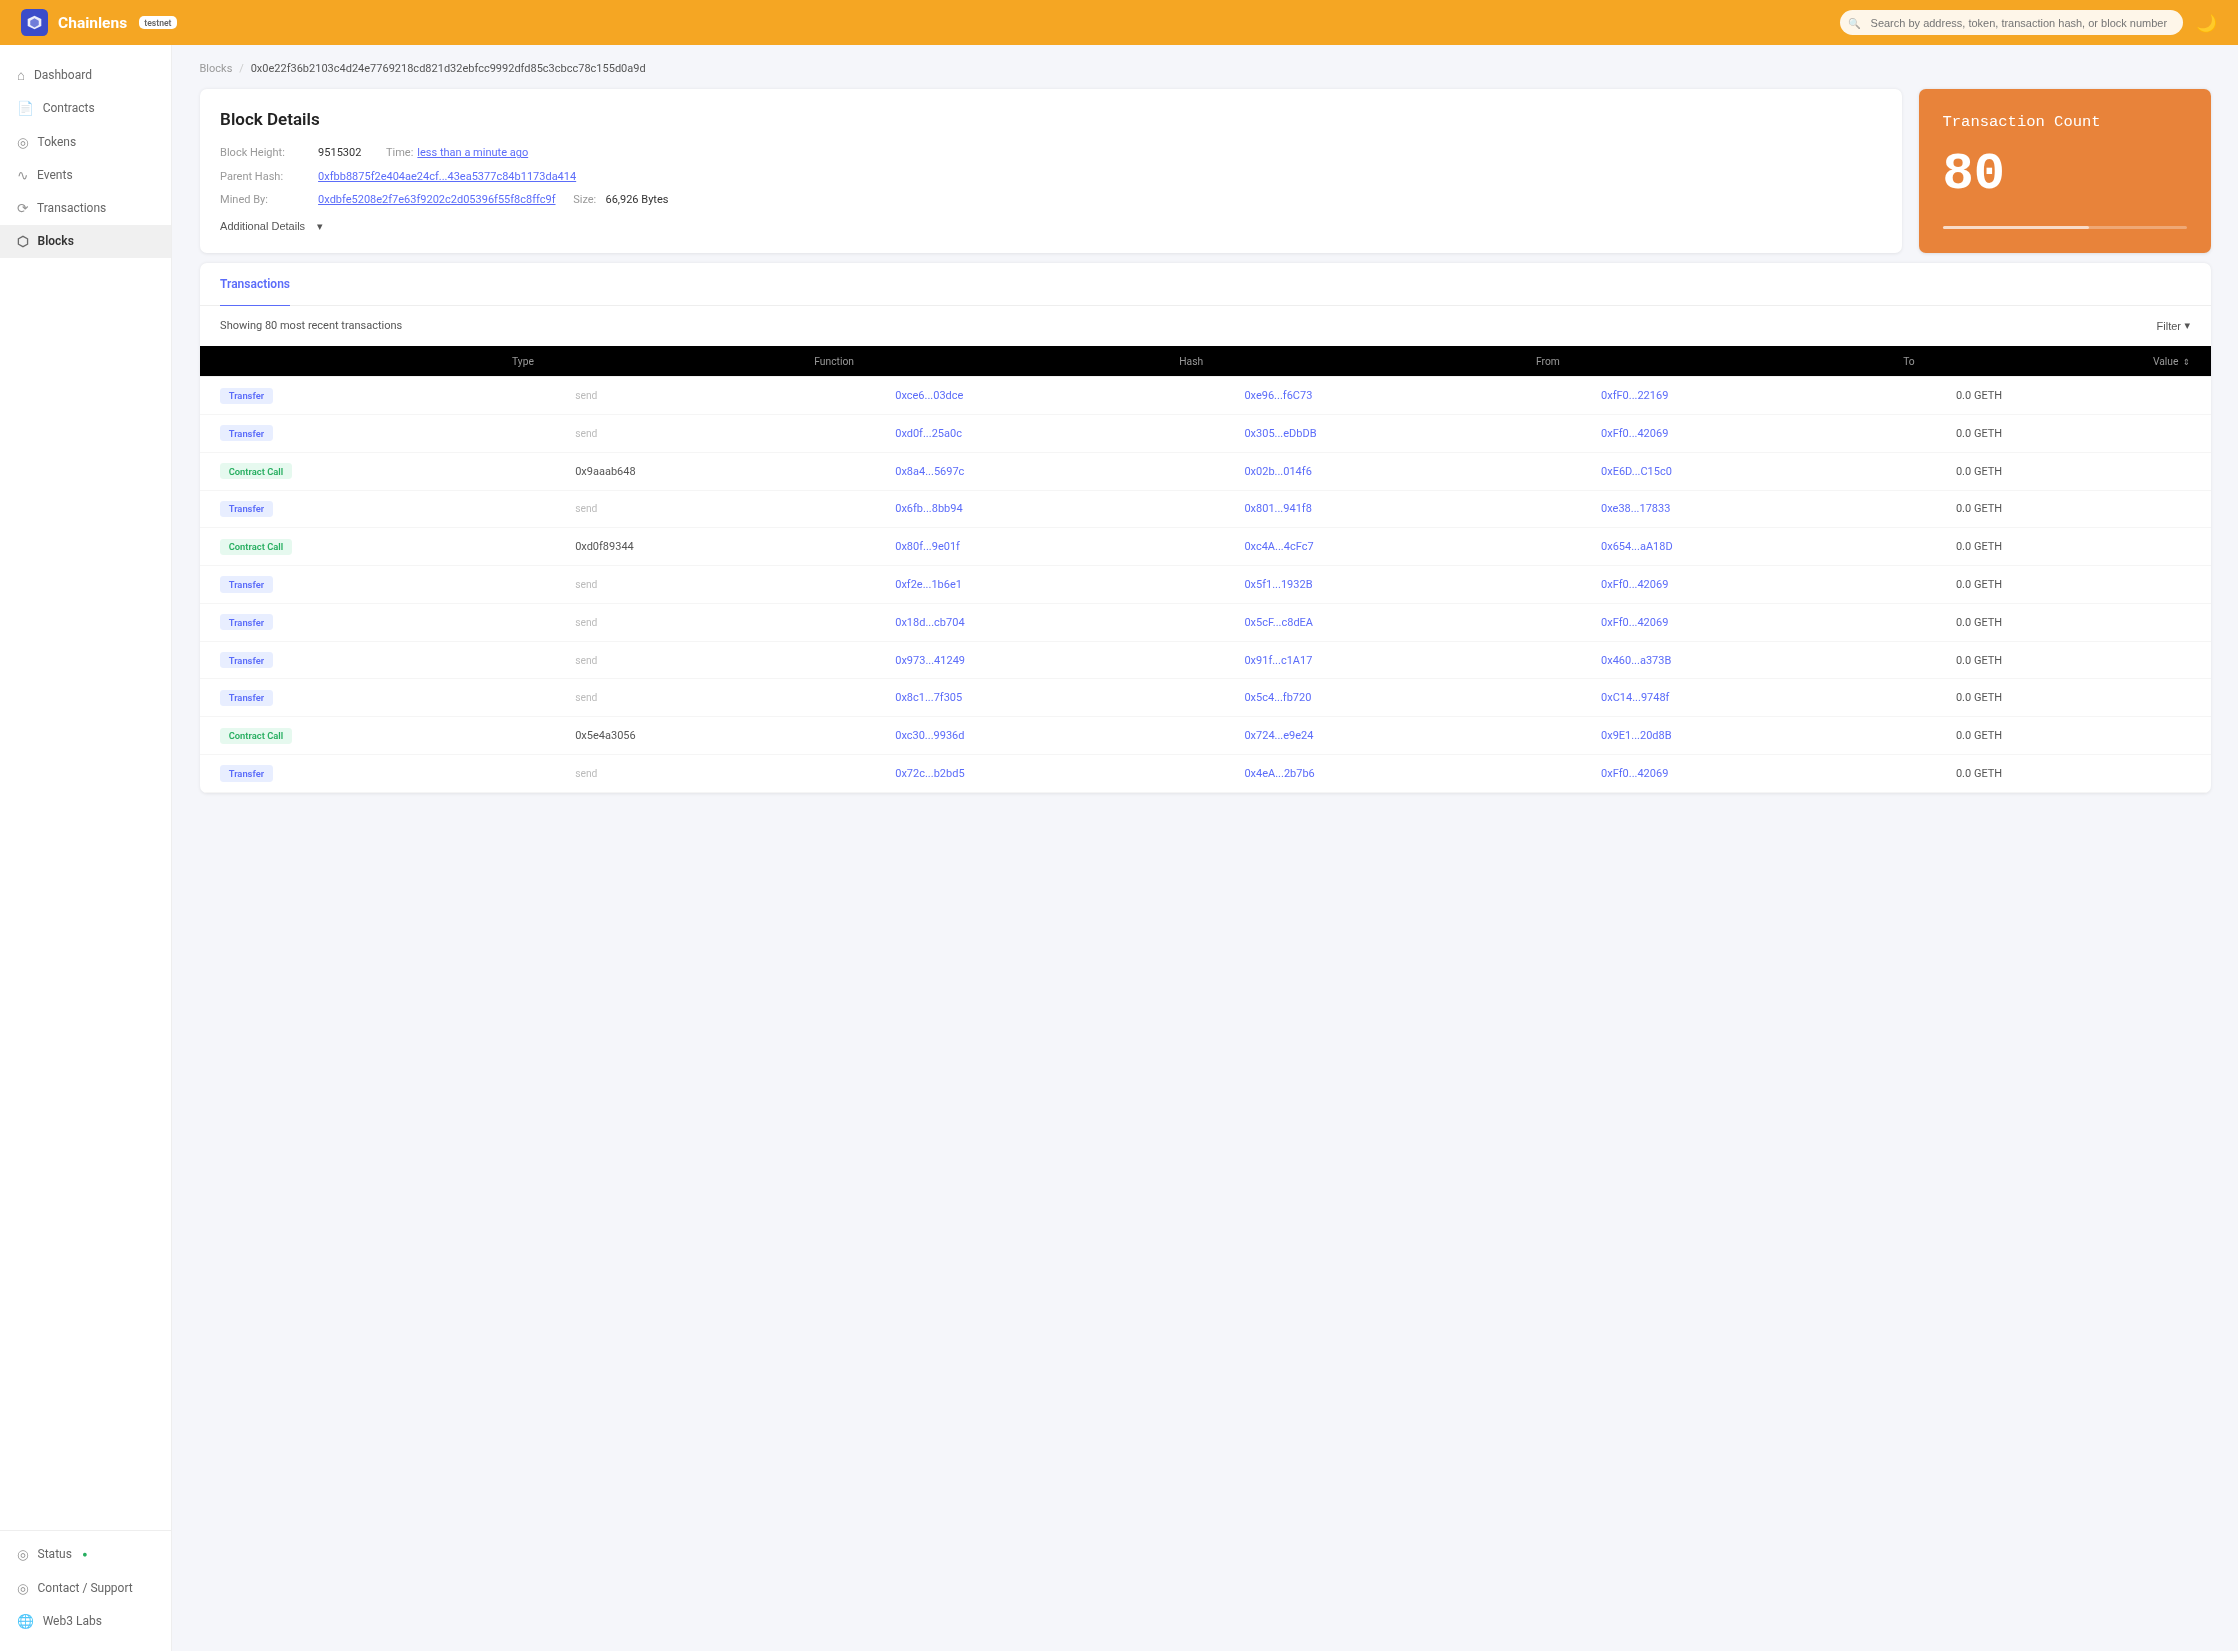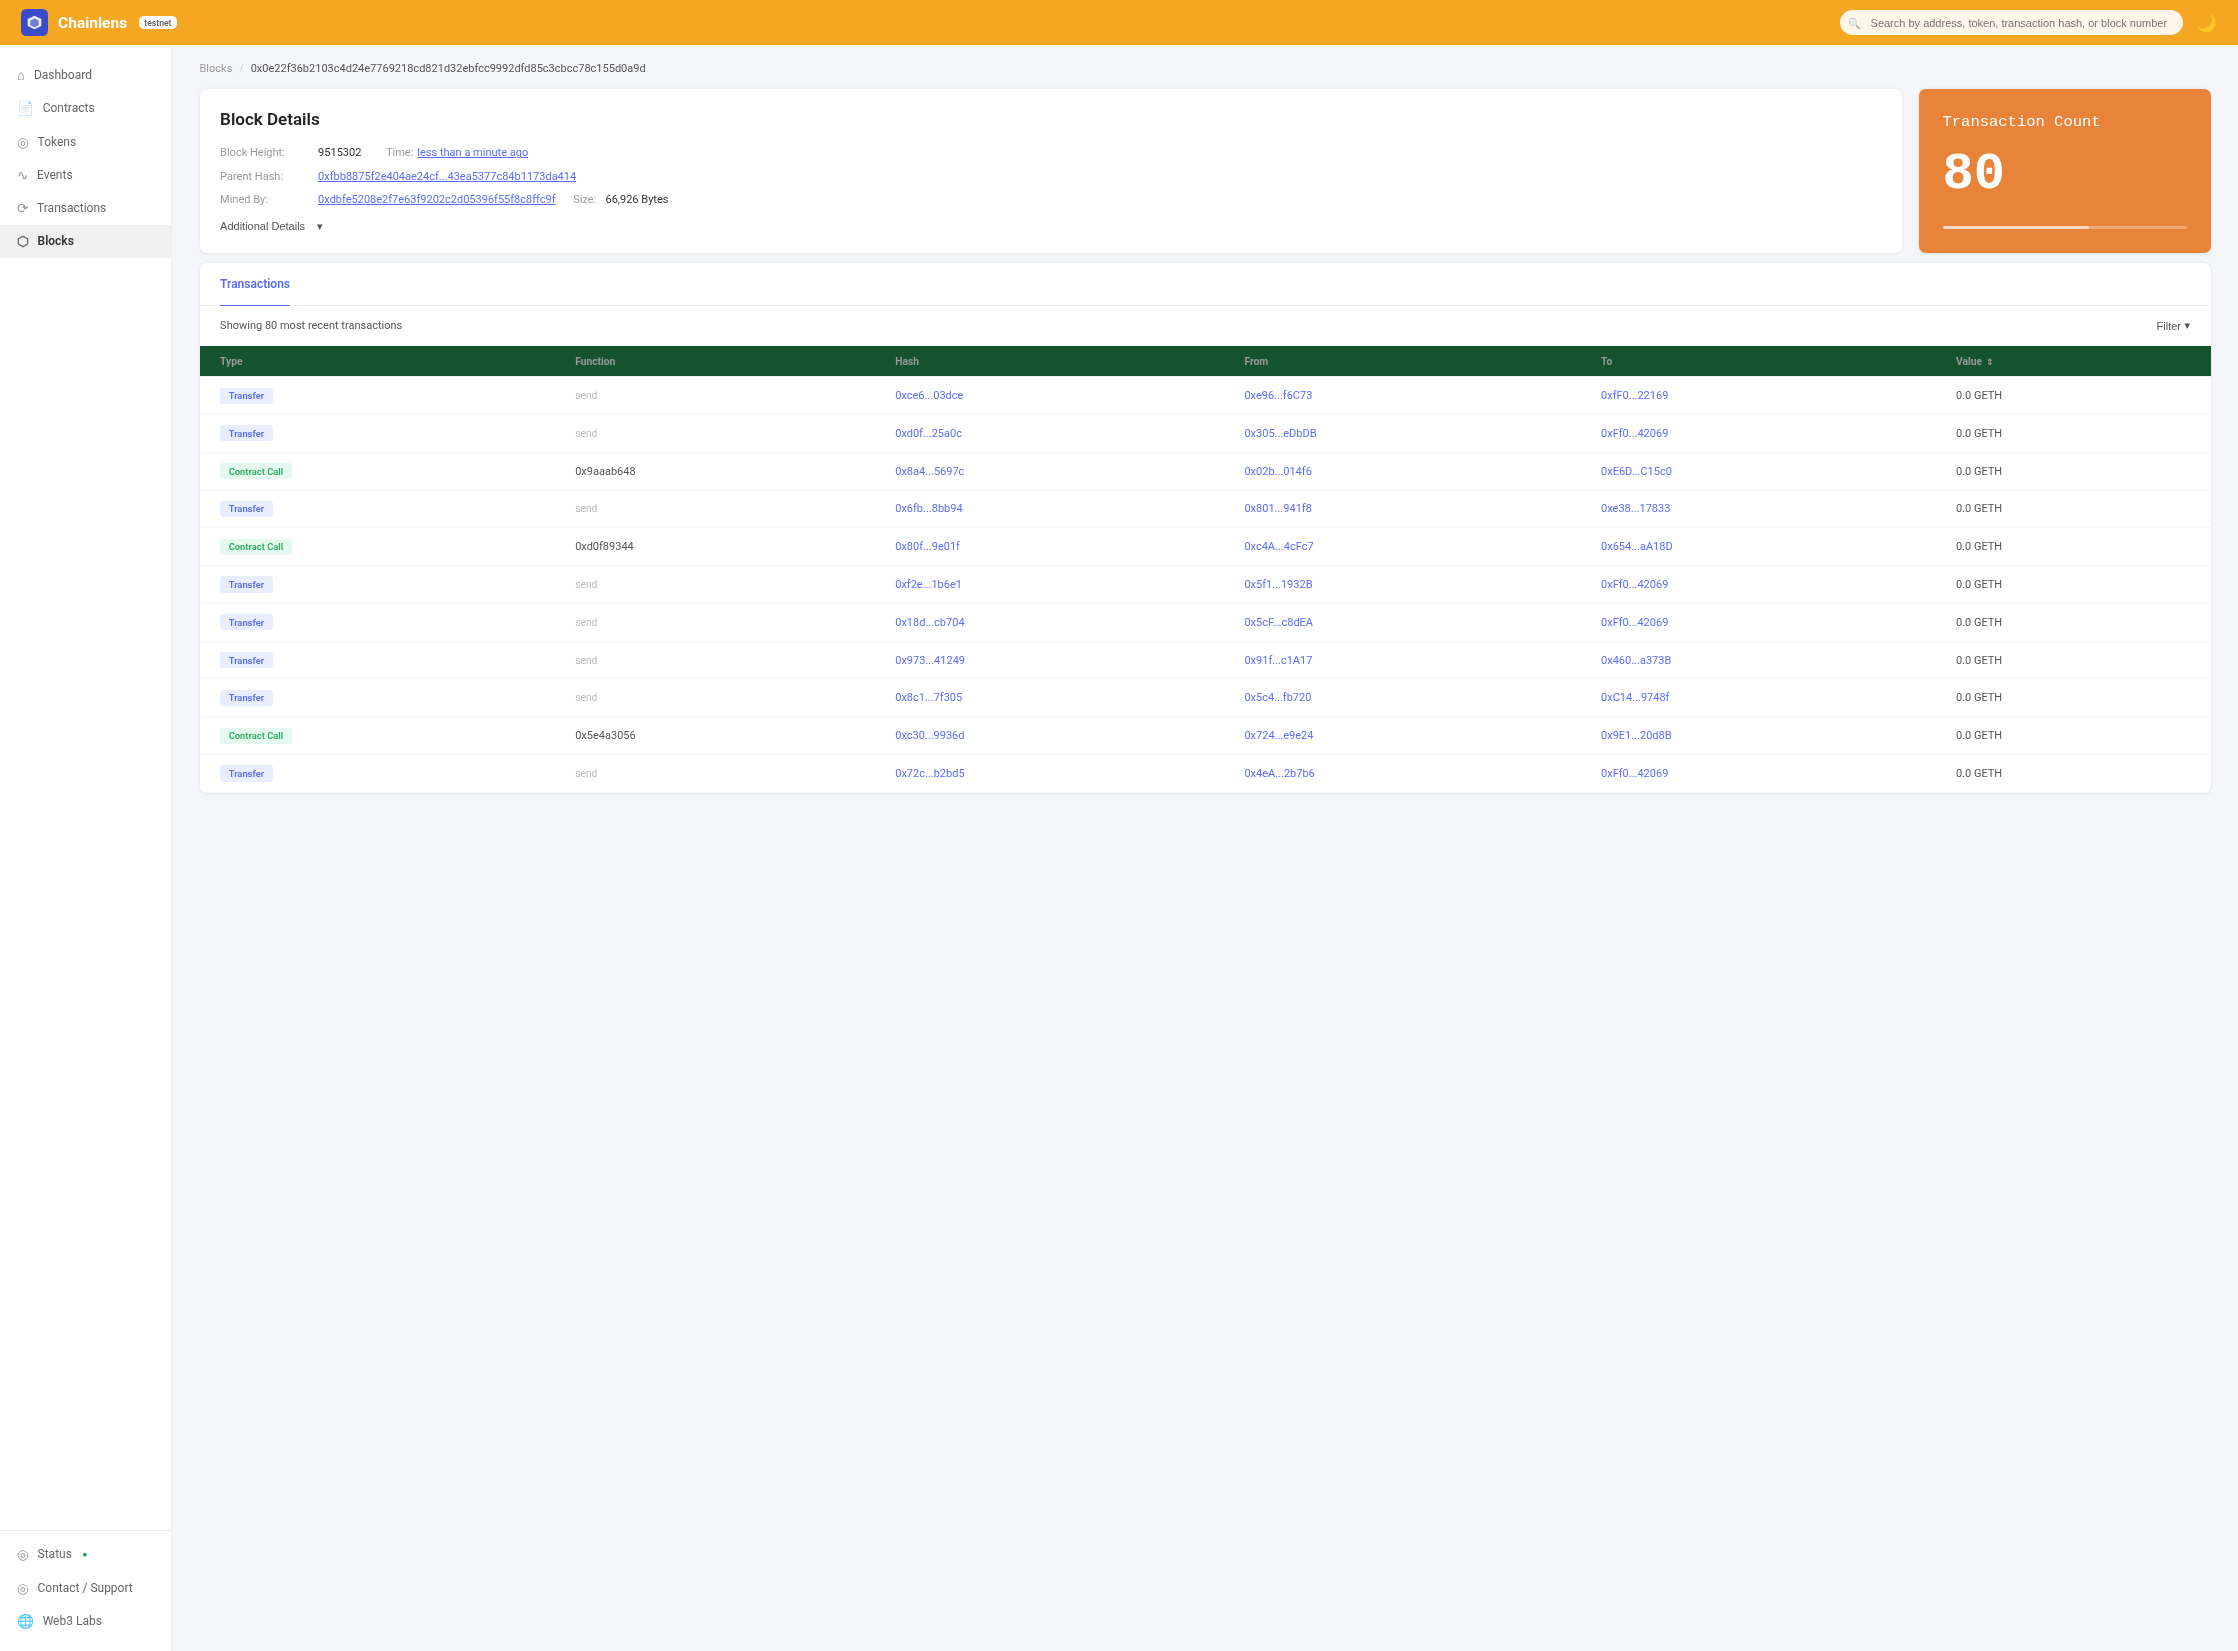--- a/index.html
+++ b/index.html
@@ -274,27 +274,27 @@
       background: none;
       border: none;
     }
 
     
     .tx-table {
       width: 100%;
       border-collapse: collapse;
     }
     .tx-table th {
-      text-align: left;
+      text-align: right;
       padding: 8.6px 20.6px;
       font-size: 10.3px;
       color: #999;
-      font-weight: 700;
+      font-weight: 400;
       border-bottom: 0.9px solid #f0f0f0;
-      background: #14532d;
+      background: #000000;
     }
     .tx-table td {
       padding: 10.3px 20.6px;
       font-size: 11px;
       border-bottom: 0.9px solid #f5f5f5;
     }
     .badge {
       display: inline-flex;
       align-items: center;
       padding: 2.6px 8.6px;

